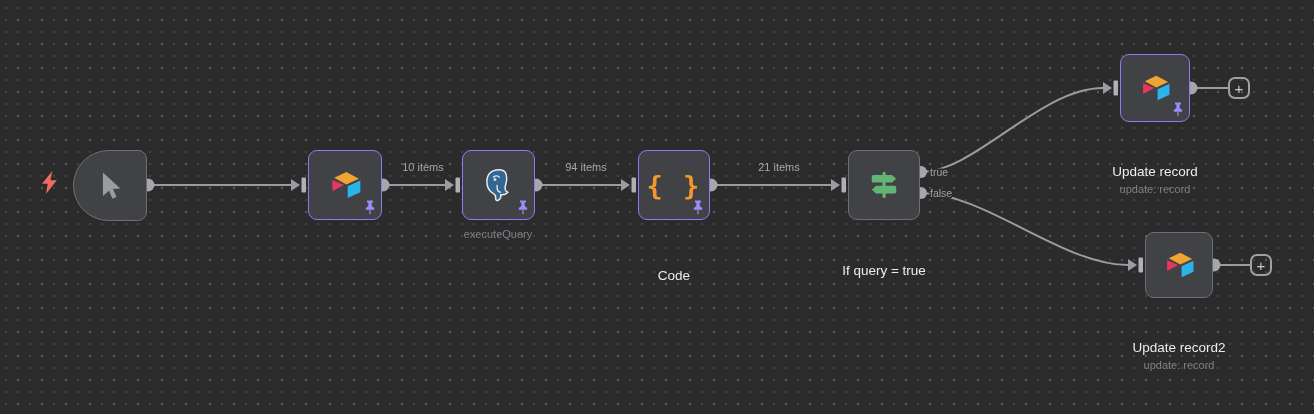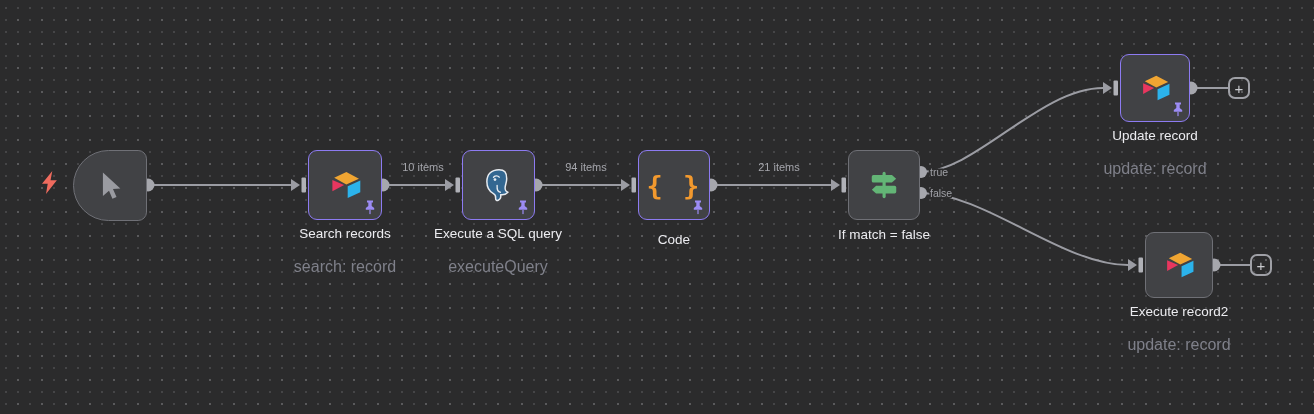--- a/index.html
+++ b/index.html
@@ -25,22 +25,22 @@
     stroke:#2b2b2c;stroke-width:3;paint-order:stroke;}
   .node-box{
     position:absolute;background:#414245;border:1.5px solid #6f7076;
     border-radius:9px;box-sizing:border-box;
     display:flex;align-items:center;justify-content:center;
   }
   .node-box.pinned{border-color:#8d7bf2;}
   .node-box.trigger{border-radius:36px 9px 9px 36px;}
   .pin-badge{position:absolute;right:5px;bottom:4px;width:12px;height:15px;}
   .node-label{position:absolute;text-align:center;}
-  .node-title{font-size:13.5px;font-weight:500;color:#ececf0;line-height:1.25;}
-  .node-sub{font-size:16px;color:#7f808a;margin-top:15px;}
+  .node-title{font-size:13.5px;font-weight:500;color:#ececf0;line-height:1.25;margin-top:36px;}
+  .node-sub{font-size:11px;color:#7f808a;margin-top:2px;}
   .code-glyph{font-family:"DejaVu Sans Mono",monospace;font-size:27px;font-weight:700;
     color:#f2992e;letter-spacing:2px;user-select:none;}
   .plus-btn{
     position:absolute;width:22px;height:22px;box-sizing:border-box;
     border:2px solid #9fa0a6;border-radius:7px;
     display:flex;align-items:center;justify-content:center;
     color:#c9cace;font-size:15px;font-weight:400;line-height:1;
     background:transparent;cursor:pointer;
   }
   .bolt{position:absolute;left:42px;top:171px;width:16px;height:23px;}
@@ -125,39 +125,34 @@
     <svg width="40" height="36" viewBox="0 0 44 40">
       <polygon points="10,12 23.5,5.5 37.5,13 23.5,19.5" fill="#f0a532"></polygon>
       <polygon points="25,21.5 39,15 39,28 25,34.5" fill="#2bb3ec"></polygon>
       <polygon points="8,14.5 21,20 8,27" fill="#e8365f"></polygon>
     </svg>
     <svg class="pin-badge" viewBox="0 0 12 15">
       <path d="M3,0.5 h6 v2 h-1.3 v3.4 l2.5,2 v1.8 H1.8 v-1.8 l2.5,-2 V2.5 H3 Z" fill="#9c8cf5"></path>
       <path d="M5.4,10 h1.2 v3.2 l-0.6,1.3 l-0.6,-1.3 Z" fill="#9c8cf5"></path>
     </svg>
   </div>
-  <div class="node-label" style="left:275px;top:226px;width:140px;">
-    <div class="node-title">Search records</div>
-    <div class="node-sub">search: record</div>
-  </div>
 
   <div class="node-box pinned" style="left:462px;top:150px;width:73px;height:70px;">
     <svg width="38" height="38" viewBox="0 0 36 36">
       <path d="M18,3.5 C10.5,3.5 6.5,8.2 6.5,14.8 c0,5.6 3.1,9.8 6.2,11.4 c1.6,0.8 2.3,2.3 2.1,4.1 c-0.2,1.9 1,2.7 2.5,2.1 c1.9,-0.8 2.7,-2.7 2.3,-5.2 c2.9,0.4 5.2,-0.4 6.9,-2.3 c-2.1,-0.6 -2.9,-2.1 -2.7,-4.6 c0.2,-2.7 1.5,-4.8 1.5,-8.3 C25.3,6.1 23.2,3.5 18,3.5 Z" fill="#336791" stroke="#e8ecf1" stroke-width="1.4" stroke-linejoin="round"></path>
       <path d="M12.8,10.6 c1.6,-1.6 4.3,-1.6 5.4,0" fill="none" stroke="#e8ecf1" stroke-width="1.3" stroke-linecap="round"></path>
       <circle cx="14.2" cy="12.8" r="1.3" fill="#e8ecf1"></circle>
       <path d="M16.2,18.5 c-0.2,4 0.9,6.2 3.1,6.4" fill="none" stroke="#e8ecf1" stroke-width="1.3" stroke-linecap="round"></path>
     </svg>
     <svg class="pin-badge" viewBox="0 0 12 15">
       <path d="M3,0.5 h6 v2 h-1.3 v3.4 l2.5,2 v1.8 H1.8 v-1.8 l2.5,-2 V2.5 H3 Z" fill="#9c8cf5"></path>
       <path d="M5.4,10 h1.2 v3.2 l-0.6,1.3 l-0.6,-1.3 Z" fill="#9c8cf5"></path>
     </svg>
   </div>
   <div class="node-label" style="left:423px;top:226px;width:150px;">
-    <div class="node-title">Execute a SQL query</div>
     <div class="node-sub">executeQuery</div>
   </div>
 
   <div class="node-box pinned" style="left:638px;top:150px;width:72px;height:70px;">
     <span class="code-glyph">{ }</span>
     <svg class="pin-badge" viewBox="0 0 12 15">
       <path d="M3,0.5 h6 v2 h-1.3 v3.4 l2.5,2 v1.8 H1.8 v-1.8 l2.5,-2 V2.5 H3 Z" fill="#9c8cf5"></path>
       <path d="M5.4,10 h1.2 v3.2 l-0.6,1.3 l-0.6,-1.3 Z" fill="#9c8cf5"></path>
     </svg>
   </div>
@@ -166,21 +161,21 @@
   </div>
 
   <div class="node-box" style="left:848px;top:150px;width:72px;height:70px;">
     <svg width="38" height="38" viewBox="0 0 36 36">
       <rect x="16.6" y="5.5" width="3" height="25" rx="1.5" fill="#63b576"></rect>
       <path d="M8,8.5 h17.5 l4,3.6 l-4,3.6 H8 a1.6,1.6 0 0 1 -1.6,-1.6 v-4 A1.6,1.6 0 0 1 8,8.5 Z" fill="#63b576"></path>
       <path d="M28,18.8 h-17.5 l-4,3.6 l4,3.6 H28 a1.6,1.6 0 0 0 1.6,-1.6 v-4 a1.6,1.6 0 0 0 -1.6,-1.6 Z" fill="#63b576"></path>
     </svg>
   </div>
   <div class="node-label" style="left:824px;top:227px;width:120px;">
-    <div class="node-title">If match = false</div>
+    <div class="node-title">If query = true</div>
   </div>
 
   <div class="node-box pinned" style="left:1120px;top:54px;width:70px;height:68px;">
     <svg width="38" height="34" viewBox="0 0 44 40">
       <polygon points="10,12 23.5,5.5 37.5,13 23.5,19.5" fill="#f0a532"></polygon>
       <polygon points="25,21.5 39,15 39,28 25,34.5" fill="#2bb3ec"></polygon>
       <polygon points="8,14.5 21,20 8,27" fill="#e8365f"></polygon>
     </svg>
     <svg class="pin-badge" viewBox="0 0 12 15">
       <path d="M3,0.5 h6 v2 h-1.3 v3.4 l2.5,2 v1.8 H1.8 v-1.8 l2.5,-2 V2.5 H3 Z" fill="#9c8cf5"></path>
@@ -196,20 +191,20 @@
   </div>
 
   <div class="node-box" style="left:1145px;top:232px;width:68px;height:66px;">
     <svg width="38" height="34" viewBox="0 0 44 40">
       <polygon points="10,12 23.5,5.5 37.5,13 23.5,19.5" fill="#f0a532"></polygon>
       <polygon points="25,21.5 39,15 39,28 25,34.5" fill="#2bb3ec"></polygon>
       <polygon points="8,14.5 21,20 8,27" fill="#e8365f"></polygon>
     </svg>
   </div>
   <div class="node-label" style="left:1109px;top:304px;width:140px;">
-    <div class="node-title">Execute record2</div>
+    <div class="node-title">Update record2</div>
     <div class="node-sub">update: record</div>
   </div>
   <div class="plus-btn" style="left:1250px;top:254px;">
     <span>+</span>
   </div>
 
 </div>
 
 </body></html>

